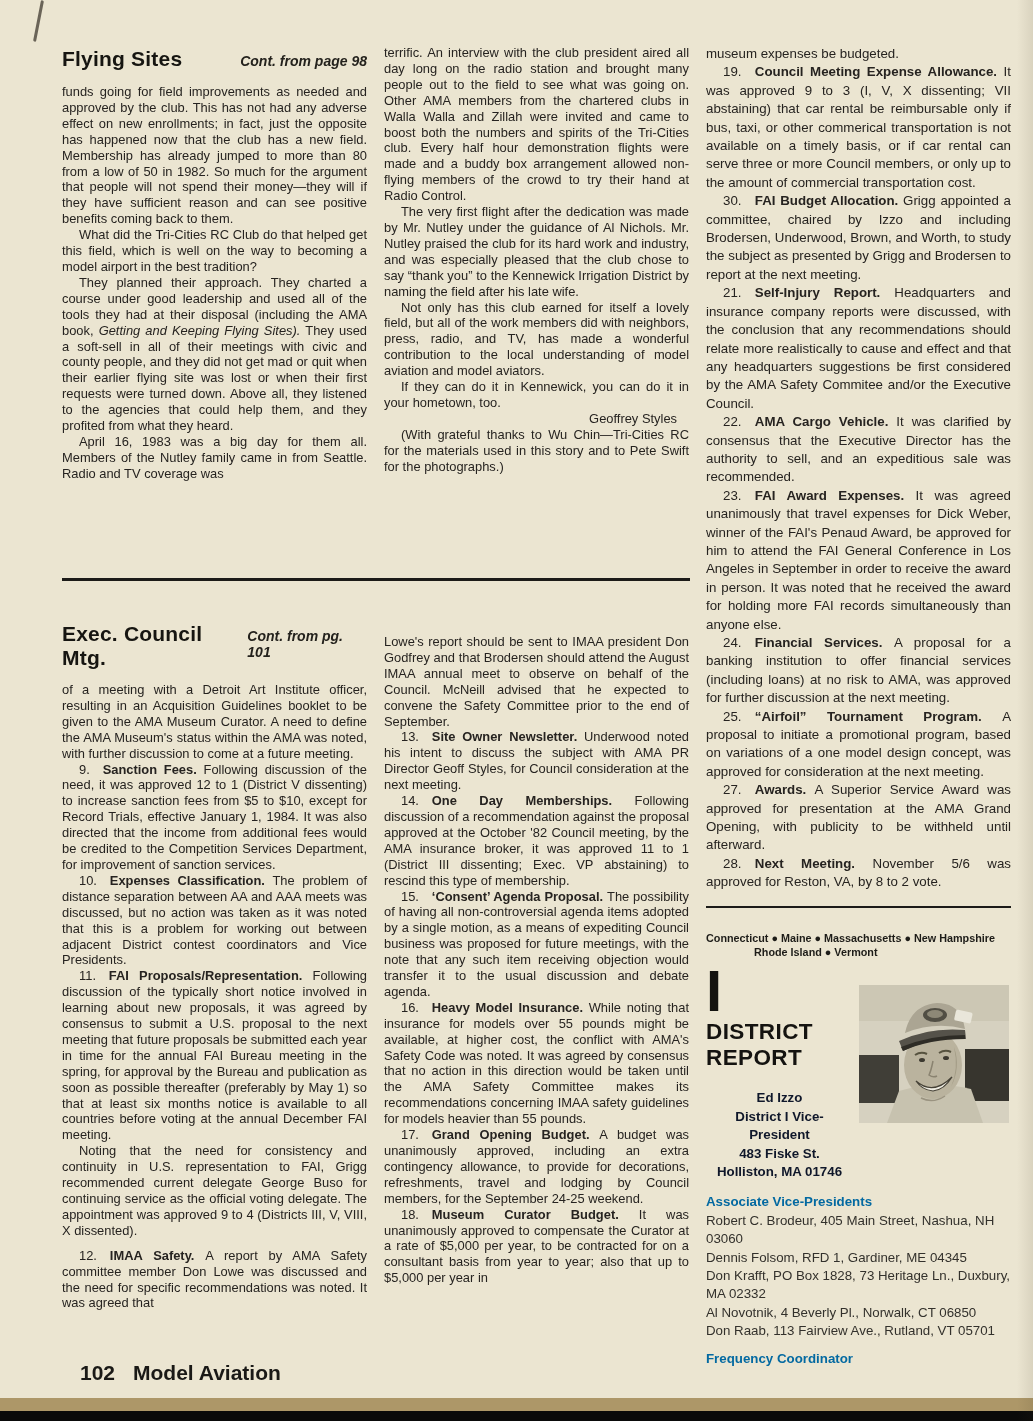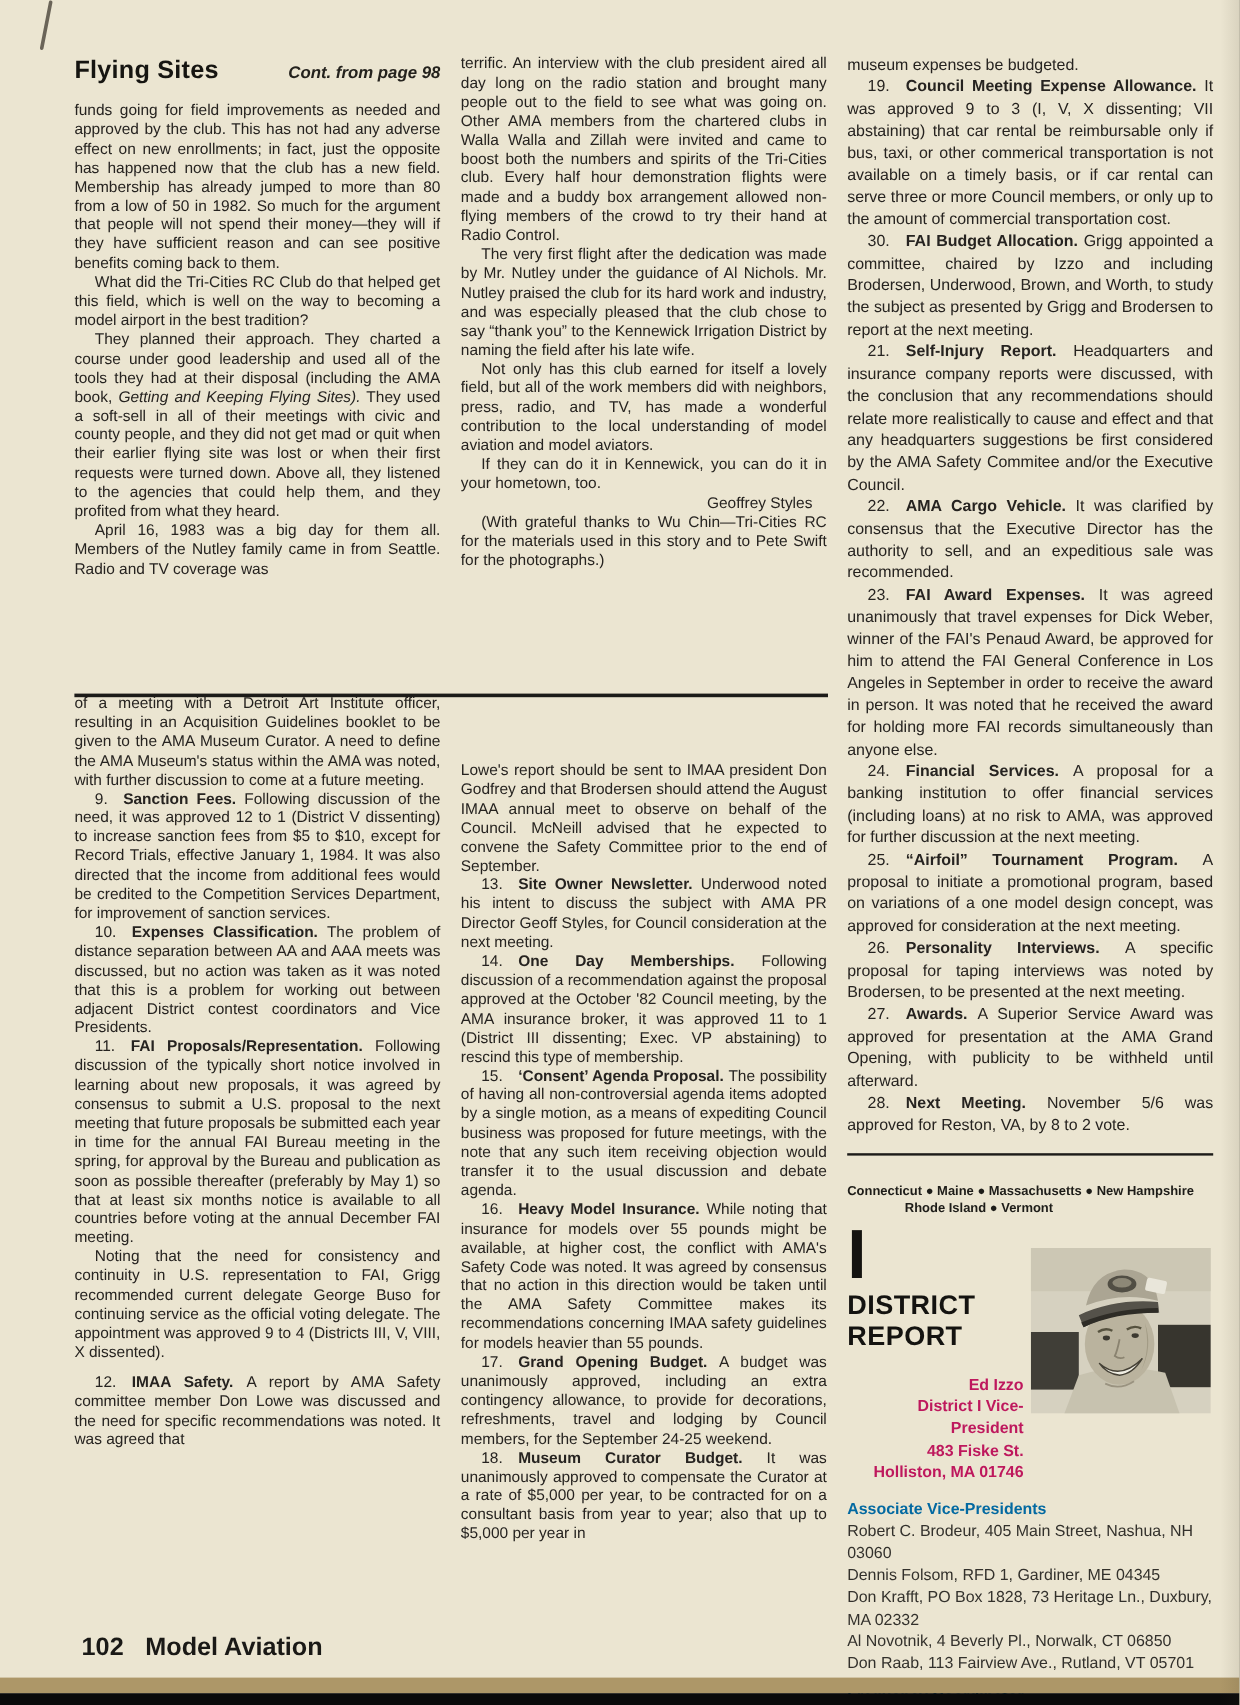--- a/index.html
+++ b/index.html
@@ -31,26 +31,26 @@
   .italic{font-style:italic;}
   .col3-rule{height:2.5px;background:#1c1b18;margin:14px 0 24px 0;}
   .district{position:relative;}
   .states{font-weight:bold;font-size:10.8px;line-height:13.5px;color:#1d1c18;}
   .states-l2{width:72%;text-align:center;}
   .dr-main{position:relative;min-height:152px;}
   .dr-left{width:calc(100% - 158px);}
   .dr-letter{font-size:58px;font-weight:bold;line-height:.9;color:#141310;margin-top:6px;}
   .dr-title{font-size:22.5px;font-weight:bold;letter-spacing:.4px;color:#141310;margin-top:2px;}
   .dr-officer{margin-top:18px;}
-  .officer{font-size:14.3px;line-height:18.5px;font-weight:bold;text-align:right;text-indent:0;color:#be185d;}
+  .officer{font-size:14.3px;line-height:18.5px;font-weight:bold;text-align:center;text-indent:0;color:#0f172a;}
   .photo{position:absolute;top:20px;right:2px;width:150px;height:138px;}
   .roster{margin-top:12px;}
   .addr-head{font-size:11px;font-weight:bold;text-align:left;text-indent:0;line-height:13px;margin-top:9px;color:#0369a1;}
   .addr{font-size:10.7px;line-height:14.6px;text-align:left;text-indent:0;color:#33312c;}
-  .footer{position:absolute;left:68px;bottom:36px;display:flex;align-items:baseline;gap:18px;}
+  .footer{position:absolute;left:80px;bottom:36px;display:flex;align-items:baseline;gap:18px;}
   .footer-num{font-size:21px;font-weight:bold;color:#1a1916;}
   .footer-title{font-size:21px;color:#1a1916;font-weight:bold;}
   .strip-tan{position:absolute;left:0;right:0;bottom:10px;height:13px;background:#ad9768;}
   .strip-black{position:absolute;left:0;right:0;bottom:0;height:10px;background:#0a0a0a;}
 </style>
 </head>
 <body>
 
 <div class="page">
   <div class="pen-mark"></div>
@@ -66,20 +66,24 @@
           <span class="sec-cont">Cont. from page 98</span>
         </div>
         <div>
             <p class="blk noind"><span>funds going for field improvements as needed and approved by the club. This has not had any adverse effect on new enrollments; in fact, just the opposite has happened now that the club has a new field. Membership has already jumped to more than 80 from a low of 50 in 1982. So much for the argument that people will not spend their money—they will if they have sufficient reason and can see positive benefits coming back to them.</span></p>
             <p class="blk"><span>What did the Tri-Cities RC Club do that helped get this field, which is well on the way to becoming a model airport in the best tradition?</span></p>
             <p class="blk"><span>They planned their approach. They charted a course under good leadership and used all of the tools they had at their disposal (including the AMA book, </span><span class="italic">Getting and Keeping Flying Sites).</span><span> They used a soft-sell in all of their meetings with civic and county people, and they did not get mad or quit when their earlier flying site was lost or when their first requests were turned down. Above all, they listened to the agencies that could help them, and they profited from what they heard.</span></p>
             <p class="blk"><span>April 16, 1983 was a big day for them all. Members of the Nutley family came in from Seattle. Radio and TV coverage was</span></p>
           </div>
       </div>
       <div class="botsec">
+        <div class="sec-head">
+          <span class="sec-title">Exec. Council Mtg.</span>
+          <span class="sec-cont">Cont. from pg. 101</span>
+        </div>
         <div>
             <p class="blk noind"><span>of a meeting with a Detroit Art Institute officer, resulting in an Acquisition Guidelines booklet to be given to the AMA Museum Curator. A need to define the AMA Museum's status within the AMA was noted, with further discussion to come at a future meeting.</span></p>
             <p class="blk"><span class="num">9.  </span><span class="bold">Sanction Fees. </span><span>Following discussion of the need, it was approved 12 to 1 (District V dissenting) to increase sanction fees from $5 to $10, except for Record Trials, effective January 1, 1984. It was also directed that the income from additional fees would be credited to the Competition Services Department, for improvement of sanction services.</span></p>
             <p class="blk"><span class="num">10.  </span><span class="bold">Expenses Classification. </span><span>The problem of distance separation between AA and AAA meets was discussed, but no action was taken as it was noted that this is a problem for working out between adjacent District contest coordinators and Vice Presidents.</span></p>
             <p class="blk"><span class="num">11.  </span><span class="bold">FAI Proposals/Representation. </span><span>Following discussion of the typically short notice involved in learning about new proposals, it was agreed by consensus to submit a U.S. proposal to the next meeting that future proposals be submitted each year in time for the annual FAI Bureau meeting in the spring, for approval by the Bureau and publication as soon as possible thereafter (preferably by May 1) so that at least six months notice is available to all countries before voting at the annual December FAI meeting.</span></p>
             <p class="blk"><span>Noting that the need for consistency and continuity in U.S. representation to FAI, Grigg recommended current delegate George Buso for continuing service as the official voting delegate. The appointment was approved 9 to 4 (Districts III, V, VIII, X dissented).</span></p>
             <p class="blk gap"><span class="num">12.  </span><span class="bold">IMAA Safety. </span><span>A report by AMA Safety committee member Don Lowe was discussed and the need for specific recommendations was noted. It was agreed that</span></p>
           </div>
       </div>
     </div>
@@ -111,21 +115,20 @@
     <div class="col col3">
       <div>
           <p class="blk noind"><span>museum expenses be budgeted.</span></p>
           <p class="blk"><span class="num">19.  </span><span class="bold">Council Meeting Expense Allowance. </span><span>It was approved 9 to 3 (I, V, X dissenting; VII abstaining) that car rental be reimbursable only if bus, taxi, or other commerical transportation is not available on a timely basis, or if car rental can serve three or more Council members, or only up to the amount of commercial transportation cost.</span></p>
           <p class="blk"><span class="num">30.  </span><span class="bold">FAI Budget Allocation. </span><span>Grigg appointed a committee, chaired by Izzo and including Brodersen, Underwood, Brown, and Worth, to study the subject as presented by Grigg and Brodersen to report at the next meeting.</span></p>
           <p class="blk"><span class="num">21.  </span><span class="bold">Self-Injury Report. </span><span>Headquarters and insurance company reports were discussed, with the conclusion that any recommendations should relate more realistically to cause and effect and that any headquarters suggestions be first considered by the AMA Safety Commitee and/or the Executive Council.</span></p>
           <p class="blk"><span class="num">22.  </span><span class="bold">AMA Cargo Vehicle. </span><span>It was clarified by consensus that the Executive Director has the authority to sell, and an expeditious sale was recommended.</span></p>
           <p class="blk"><span class="num">23.  </span><span class="bold">FAI Award Expenses. </span><span>It was agreed unanimously that travel expenses for Dick Weber, winner of the FAI's Penaud Award, be approved for him to attend the FAI General Conference in Los Angeles in September in order to receive the award in person. It was noted that he received the award for holding more FAI records simultaneously than anyone else.</span></p>
           <p class="blk"><span class="num">24.  </span><span class="bold">Financial Services. </span><span>A proposal for a banking institution to offer financial services (including loans) at no risk to AMA, was approved for further discussion at the next meeting.</span></p>
           <p class="blk"><span class="num">25.  </span><span class="bold">“Airfoil” Tournament Program. </span><span>A proposal to initiate a promotional program, based on variations of a one model design concept, was approved for consideration at the next meeting.</span></p>
-          <p class="blk"><span class="num">26.  </span><span class="bold">Personality Interviews. </span><span>A specific proposal for taping interviews was noted by Brodersen, to be presented at the next meeting.</span></p>
           <p class="blk"><span class="num">27.  </span><span class="bold">Awards. </span><span>A Superior Service Award was approved for presentation at the AMA Grand Opening, with publicity to be withheld until afterward.</span></p>
           <p class="blk"><span class="num">28.  </span><span class="bold">Next Meeting. </span><span>November 5/6 was approved for Reston, VA, by 8 to 2 vote.</span></p>
         </div>
       <div class="col3-rule"></div>
 
       <div class="district">
         <div class="states">
           <div class="states-l1">Connecticut ● Maine ● Massachusetts ● New Hampshire</div>
           <div class="states-l2">Rhode Island ● Vermont</div>
         </div>

